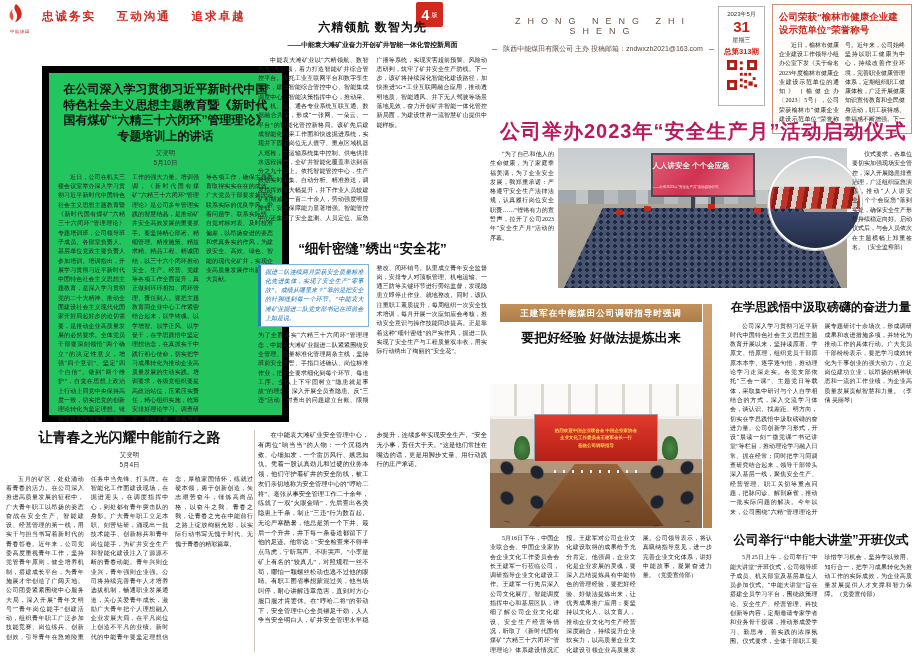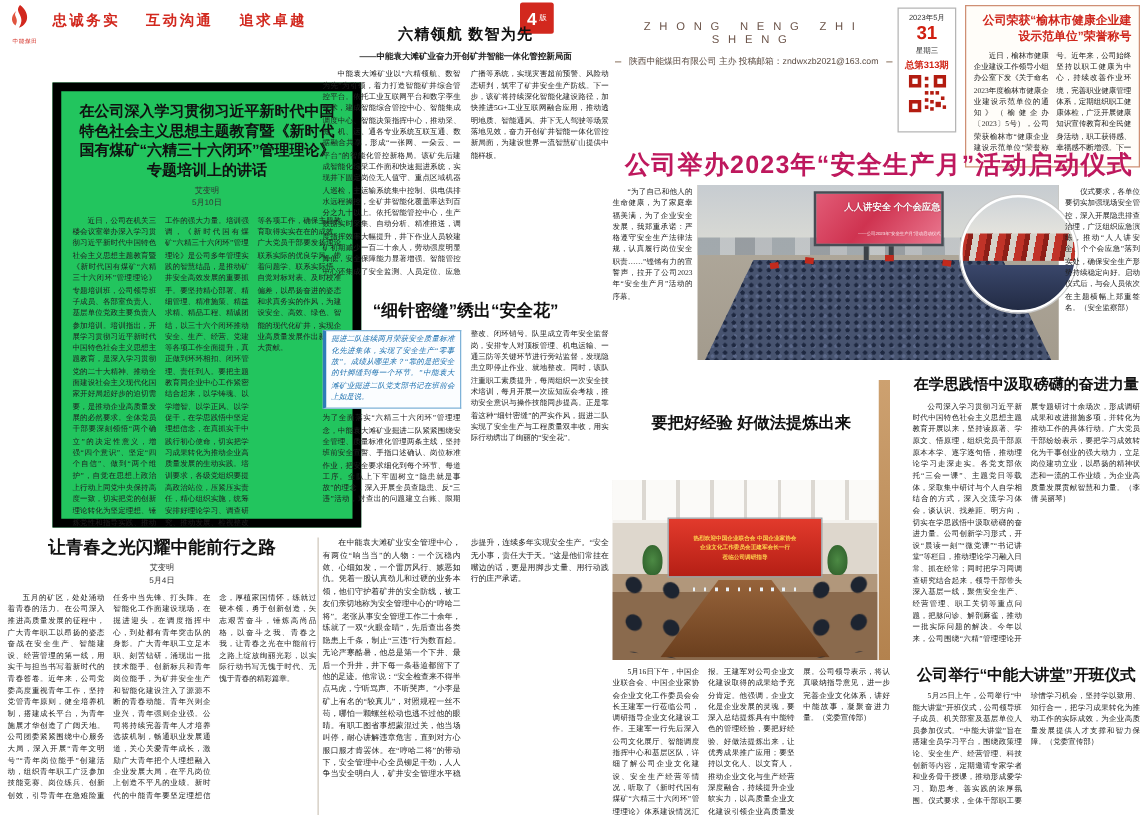--- a/index.html
+++ b/index.html
@@ -12,21 +12,21 @@
   .edition-badge .num{font-size:14px;font-weight:700;line-height:1;}
   .edition-badge .lbl{font-size:6px;line-height:1;}
   .logo-label{font-size:4.5px;color:#d2281e;text-align:center;letter-spacing:.5px;}
   
   .boxed{border:7px solid #000000;background:#22c55e;margin-left:36px;}
   .honor-box{border:1px solid #cf8f74;background:#fffdf9;}
   .vrule{background:#cfc8bc;width:1px;}
   .tan-bar{background:linear-gradient(180deg,#cda170,#b3824e);}
   
   .hl{font-weight:700;color:#101010;text-align:center;line-height:1.3;}
-  .hl-red{font-weight:700;color:#cf261c;text-align:right;}
+  .hl-red{font-weight:700;color:#cf261c;text-align:left;}
   .byline{text-align:center;color:#333;font-size:6.5px;line-height:1.5;}
   .subtitle{font-weight:700;color:#222;text-align:center;font-size:6.8px;}
   .band{display:flex;align-items:center;}
   .band::before,.band::after{content:"";flex:1;height:2px;background:#8e1a10;}
   .band .t{margin:0 10px;font-size:20px;font-weight:700;color:#be185d;letter-spacing:1px;white-space:nowrap;}
   
   .bt{font-family:"Liberation Serif",serif;font-size:6px;line-height:1.55;text-align:justify;
       color:#202020;overflow:hidden;column-fill:auto;}
   .bt.ind{text-indent:2em;}
   .c2{column-count:2;column-gap:8px;}
@@ -47,21 +47,21 @@
   .date-box .w{font-size:6px;color:#333;}
   .date-box .iss{font-size:7.5px;font-weight:700;color:#d01f10;margin-top:2px;}
   
   .photo{overflow:hidden;}
   .ph-main{background:linear-gradient(#b4ada0,#a39b8d);}
   .ph-main .sky{position:absolute;left:0;top:0;right:0;height:56px;background:linear-gradient(#c7ccd1,#ddddd5);}
   .ph-main .bld{position:absolute;left:0;top:42px;right:0;height:14px;opacity:.85;
     background:repeating-linear-gradient(90deg,#98a0a6 0 18px,#bdc1c4 18px 30px,#8c9298 30px 46px,#b2b6ba 46px 60px);}
   .ph-main .screen{position:absolute;left:50%;top:5px;width:100px;height:40px;transform:translateX(-50%);
     background:linear-gradient(130deg,#e25c77,#cf3350 45%,#ea7890);border:2px solid #474d54;
-    color:#fff;text-align:right;display:flex;flex-direction:column;justify-content:center;gap:14px;}
+    color:#fff;text-align:left;display:flex;flex-direction:column;justify-content:center;gap:14px;}
   .ph-main .screen .l1{font-size:7.5px;font-weight:700;text-shadow:0 0 1px #90152c;}
   .ph-main .screen .l2{font-size:3.5px;opacity:.9;}
   .ph-main .leg{position:absolute;top:49px;width:4px;height:12px;background:#3c4147;}
   .ph-main .crowd{position:absolute;left:6px;right:6px;bottom:0;height:80px;
     clip-path:polygon(14% 0,86% 0,100% 100%,0 100%);background-color:#47536f;
     background-image:radial-gradient(circle at 2px 2px,#1e2840 1.6px,transparent 1.8px),
                      radial-gradient(circle at 6px 5px,#5a6788 1.4px,transparent 1.6px);
     background-size:7px 6px,9px 8px;}
   .flag{position:absolute;width:7px;height:5px;background:#c22a1d;}
   .ph-circle{border-radius:50%;border:2px solid #fff;box-shadow:0 0 0 1px #c9c9c9;
@@ -207,20 +207,21 @@
     <div class="flag" style="left:86px;top:58px;transform:rotate(6deg);"></div>
     <div class="flag" style="left:150px;top:56px;"></div>
     <div class="flag" style="left:196px;top:60px;transform:rotate(8deg);"></div>
     <div class="flag" style="left:228px;top:64px;transform:rotate(-6deg);"></div>
   </div>
 
   <div class="abs photo ph-circle" style="left:768px;top:156px;width:90px;height:90px;"></div>
 
   <div class="abs bt ind" style="left:852px;top:150px;width:60px;height:138px;font-size:6px;">仪式要求，各单位要切实加强现场安全管控，深入开展隐患排查治理，广泛组织应急演练，推动“人人讲安全、个个会应急”落到实处，确保安全生产形势持续稳定向好。启动仪式后，与会人员依次在主题横幅上郑重签名。（安全监察部）</div>
 
+  <div class="abs banner-tan" style="left:500px;top:304px;width:202px;height:18px;">王建军在中能煤田公司调研指导时强调</div>
   <div class="abs hl" style="left:490px;top:330px;width:222px;font-size:13px;">要把好经验  好做法提炼出来</div>
 
   <div class="abs photo ph-meet" style="left:490px;top:384px;width:212px;height:144px;">
     <div class="ceil"></div>
     <div class="screen">
       <div>热烈欢迎中国企业联合会  中国企业家协会</div>
       <div>企业文化工作委员会王建军会长一行</div>
       <div>莅临公司调研指导</div>
     </div>
     <div class="plant" style="left:24px;"></div>

